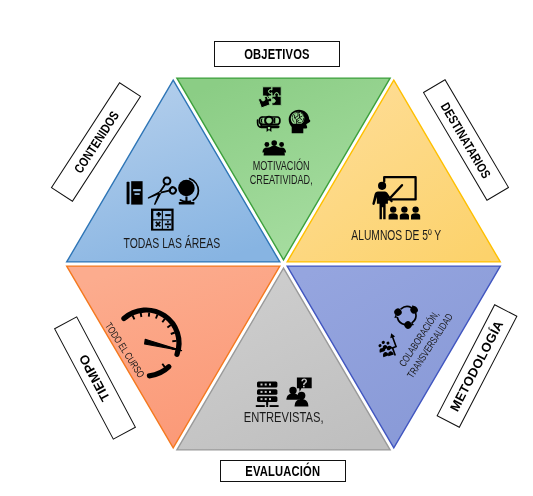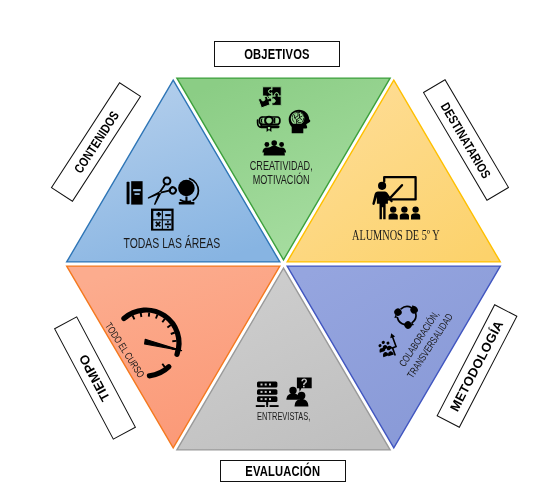--- a/index.html
+++ b/index.html
@@ -269,29 +269,29 @@
 
 <div class="labelbox rot" style="left:32px;top:365px;width:126px;height:26px;transform:rotate(62deg);">
   <span style="font-size:13px;transform:rotate(180deg);">TIEMPO</span>
 </div>
 
 <div class="labelbox rot" style="left:33px;top:129px;width:126px;height:26px;transform:rotate(-57deg);">
   <span style="font-size:13px;">CONTENIDOS</span>
 </div>
 
 <div class="wtext" style="left:181px;top:160px;width:200px;font-size:12.2px;line-height:13.6px;">
+  <div><span>MOTIVACIÓN</span></div>
   <div><span>CREATIVIDAD,</span></div>
-  <div><span>MOTIVACIÓN</span></div>
-</div>
-
-<div class="wtext" style="left:296px;top:228px;width:200px;font-size:13.8px;line-height:15.5px;font-family:Liberation Serif, serif;">
+</div>
+
+<div class="wtext" style="left:296px;top:228px;width:200px;font-size:13.8px;line-height:15.5px;">
   <div><span>ALUMNOS DE 5º Y</span></div>
 </div>
 
-<div class="wtext" style="left:184px;top:409px;width:200px;font-size:10px;line-height:15.5px;">
+<div class="wtext" style="left:184px;top:409px;width:200px;font-size:15px;line-height:15.5px;">
   <div><span>ENTREVISTAS,</span></div>
 </div>
 
 <div class="wtext" style="left:72px;top:236px;width:200px;font-size:14px;line-height:15.5px;">
   <div><span>TODAS LAS ÁREAS</span></div>
 </div>
 
 <div class="wtext" style="left:44px;top:344px;width:160px;font-size:10.3px;line-height:12.6px;transform:rotate(57deg);transform-origin:50% 50%;">
   <div><span>TODO EL CURSO</span></div>
 </div>

